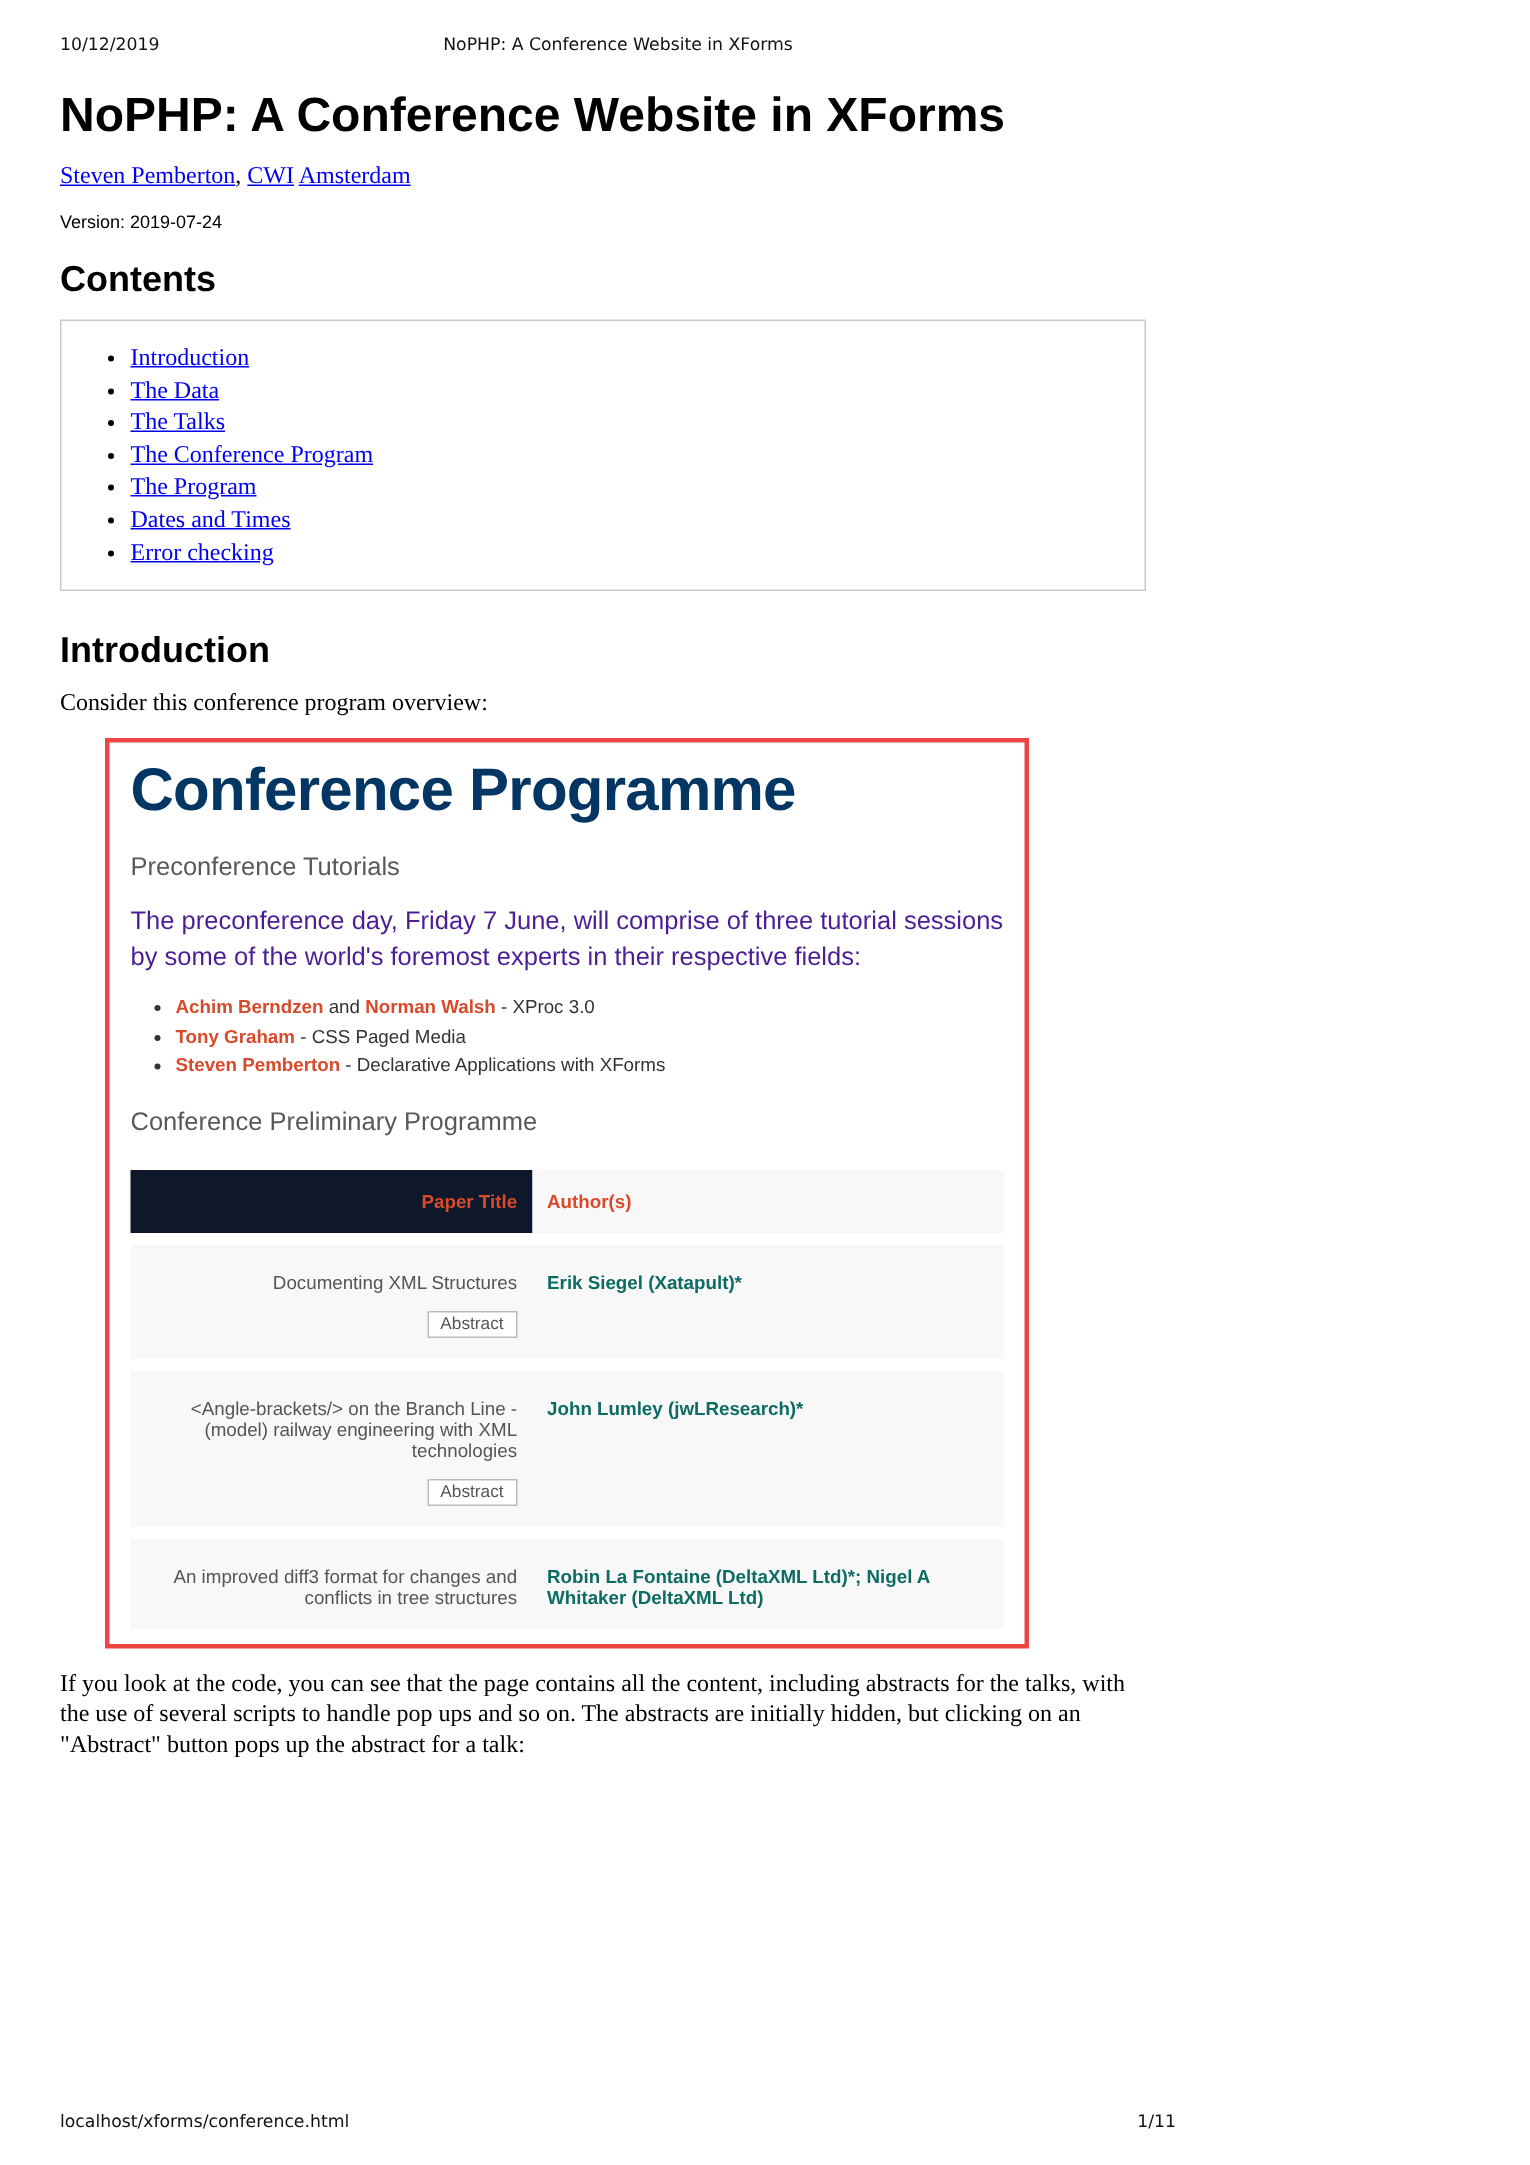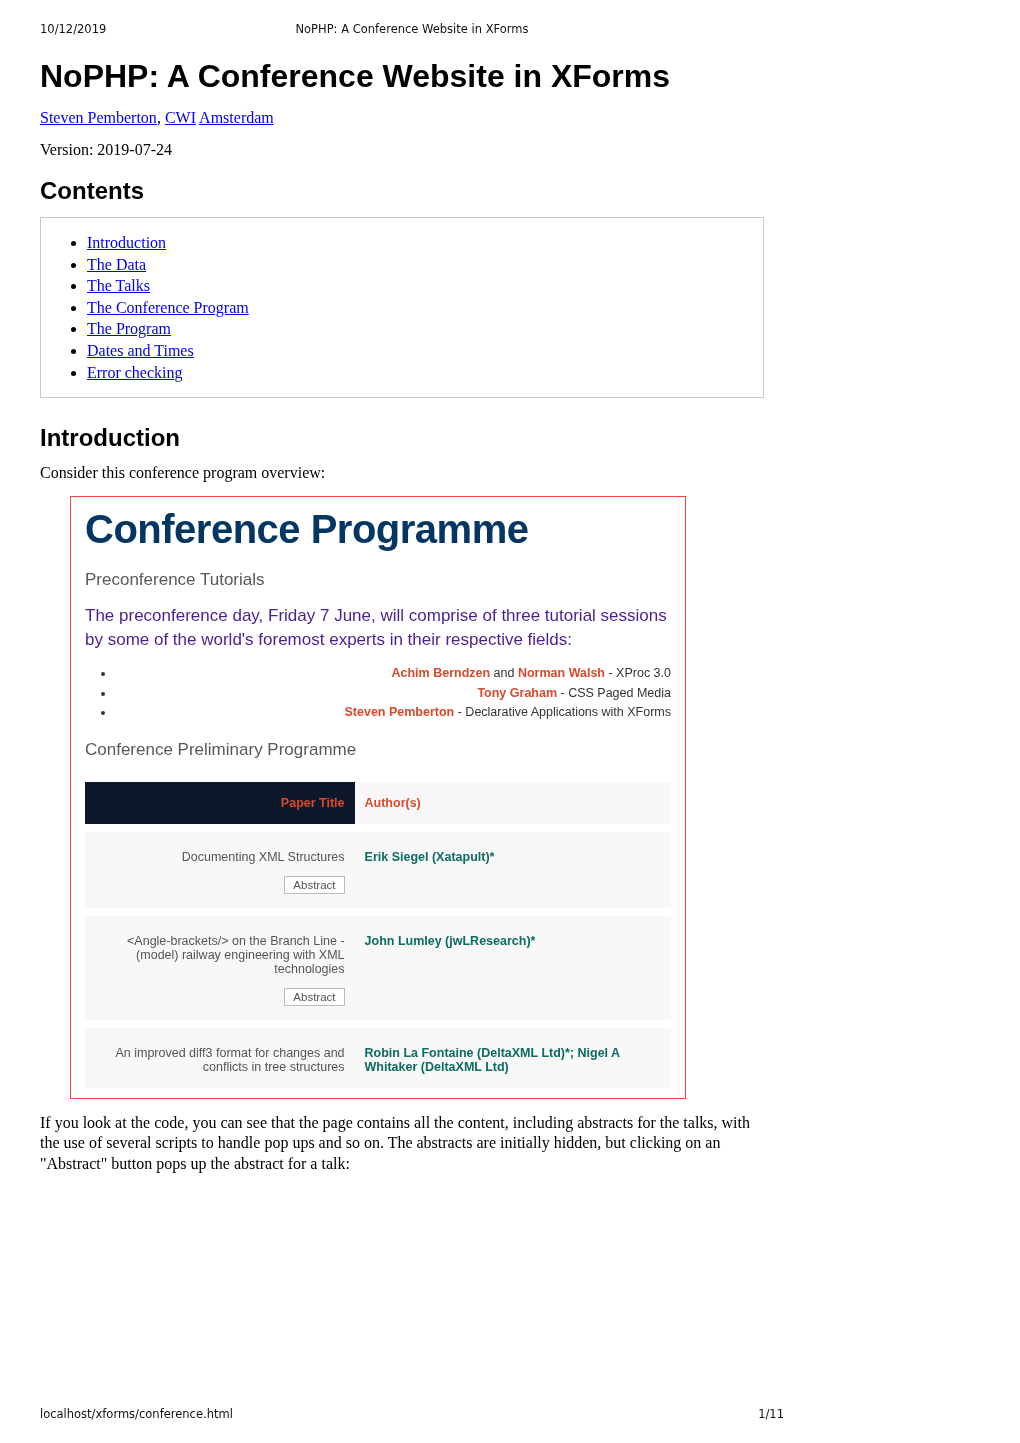--- a/index.html
+++ b/index.html
@@ -55,22 +55,22 @@
     font-size: 32px;
     margin: 36px 0 14px 0;
   }
   .byline {
     font-family: "Liberation Serif", "Times New Roman", serif;
     font-size: 16px;
     margin-bottom: 14px;
   }
   .byline a { color: #0000ee; text-decoration: underline; }
   .version {
-    font-family: Liberation Serif, serif;
-    font-size: 16px;
+    font-family: Liberation Sans, sans-serif;
+    font-size: 12px;
     margin-bottom: 18px;
   }
   h2.section {
     font-family: Arial, sans-serif;
     font-weight: bold;
     font-size: 24px;
     margin: 14px 0 12px 0;
   }
   .toc-box {
     border: 1px solid #c9c9c9;
@@ -89,21 +89,21 @@
   .toc-box a { color: #0000ee; text-decoration: underline; }
   .intro-p {
     font-family: "Liberation Serif", "Times New Roman", serif;
     font-size: 16px;
     margin: 10px 0 14px 0;
   }
 
   
   .conf-shot {
     width: 616px;
-    border: 1px solid #ef4444;
+    border: 3px solid #ef4444;
     margin-left: 30px;
     margin-bottom: 14px;
     background: #fff;
     font-family: Arial, Helvetica, sans-serif;
   }
   .conf-inner {
     padding: 0 14px 2px 14px;
   }
   .conf-h1 {
     font-family: "Arial Narrow", Arial, sans-serif;
@@ -126,21 +126,21 @@
     color: #4c1d95;
     line-height: 1.38;
     margin: 0 0 14px 0;
   }
   .conf-ul {
     margin: 0 0 14px 0;
     padding-left: 30px;
     font-size: 12.5px;
     color: #333;
   }
-  .conf-ul li { margin: 2px 0; line-height: 1.4; text-align: right; }
+  .conf-ul li { margin: 2px 0; line-height: 1.4; }
   .presenter { color: #d84a2b; font-weight: bold; }
   .conf-h2b {
     font-family: Arial, sans-serif;
     font-weight: normal;
     color: #595959;
     font-size: 17px;
     margin: 18px 0 14px 0;
   }
   .conf-table {
     width: 100%;

